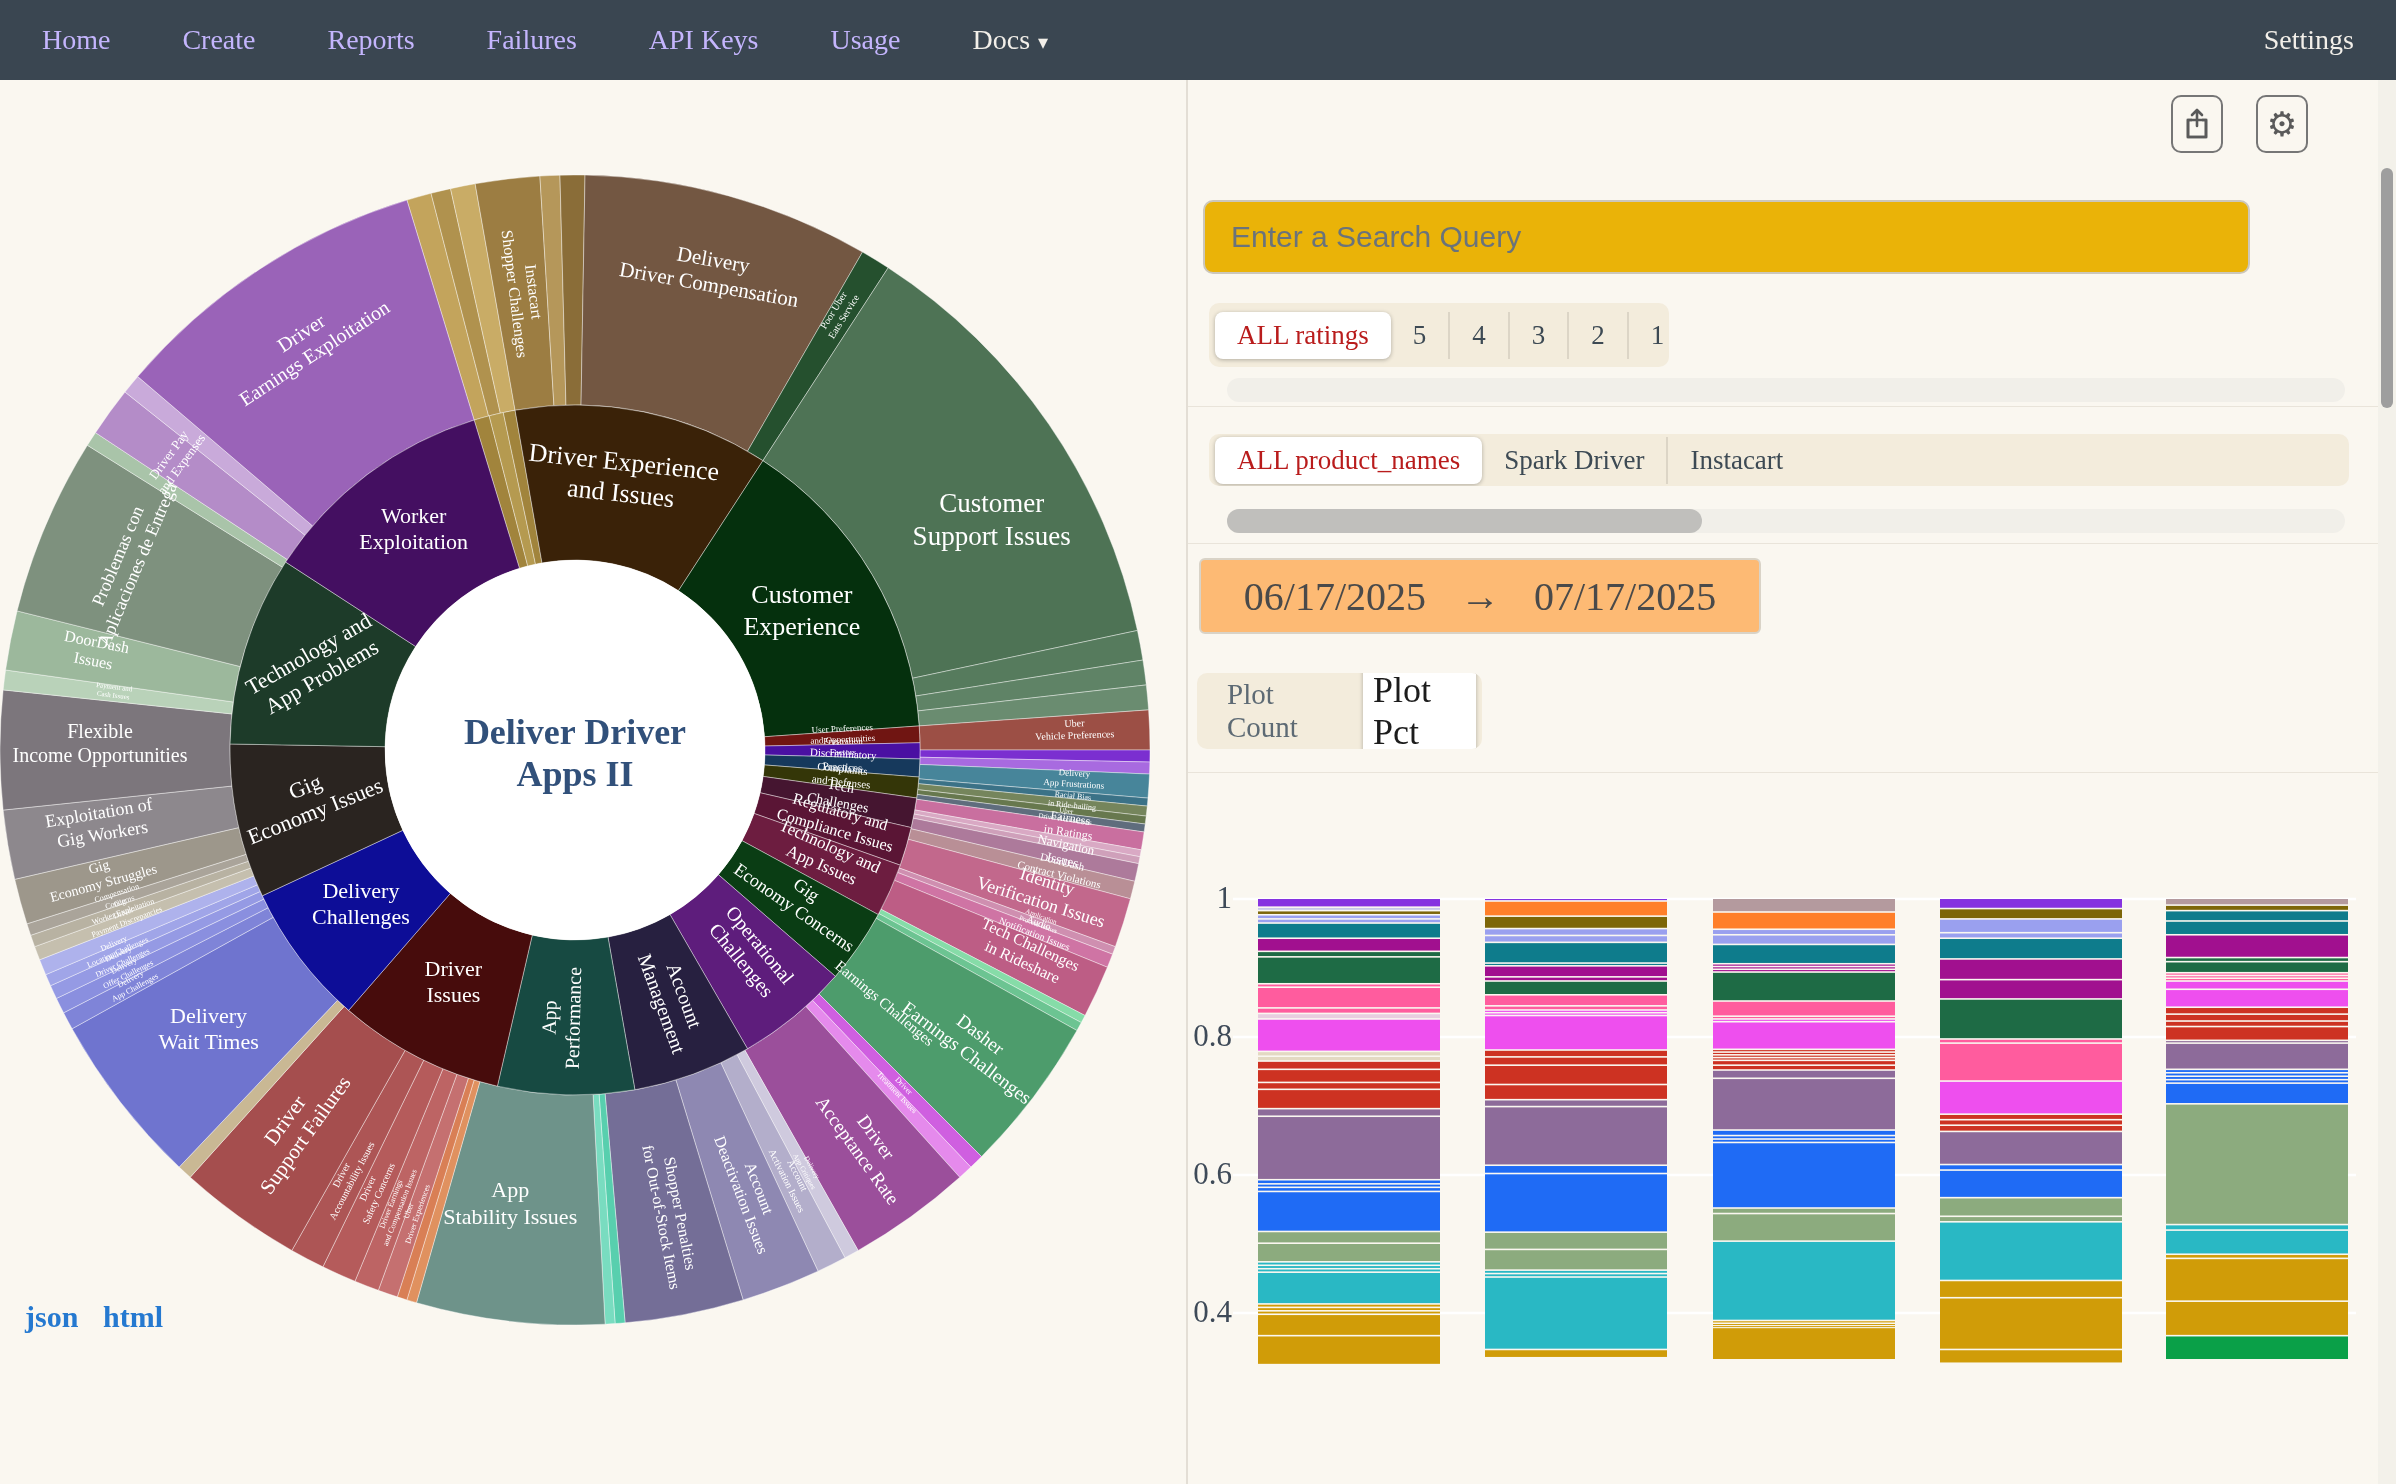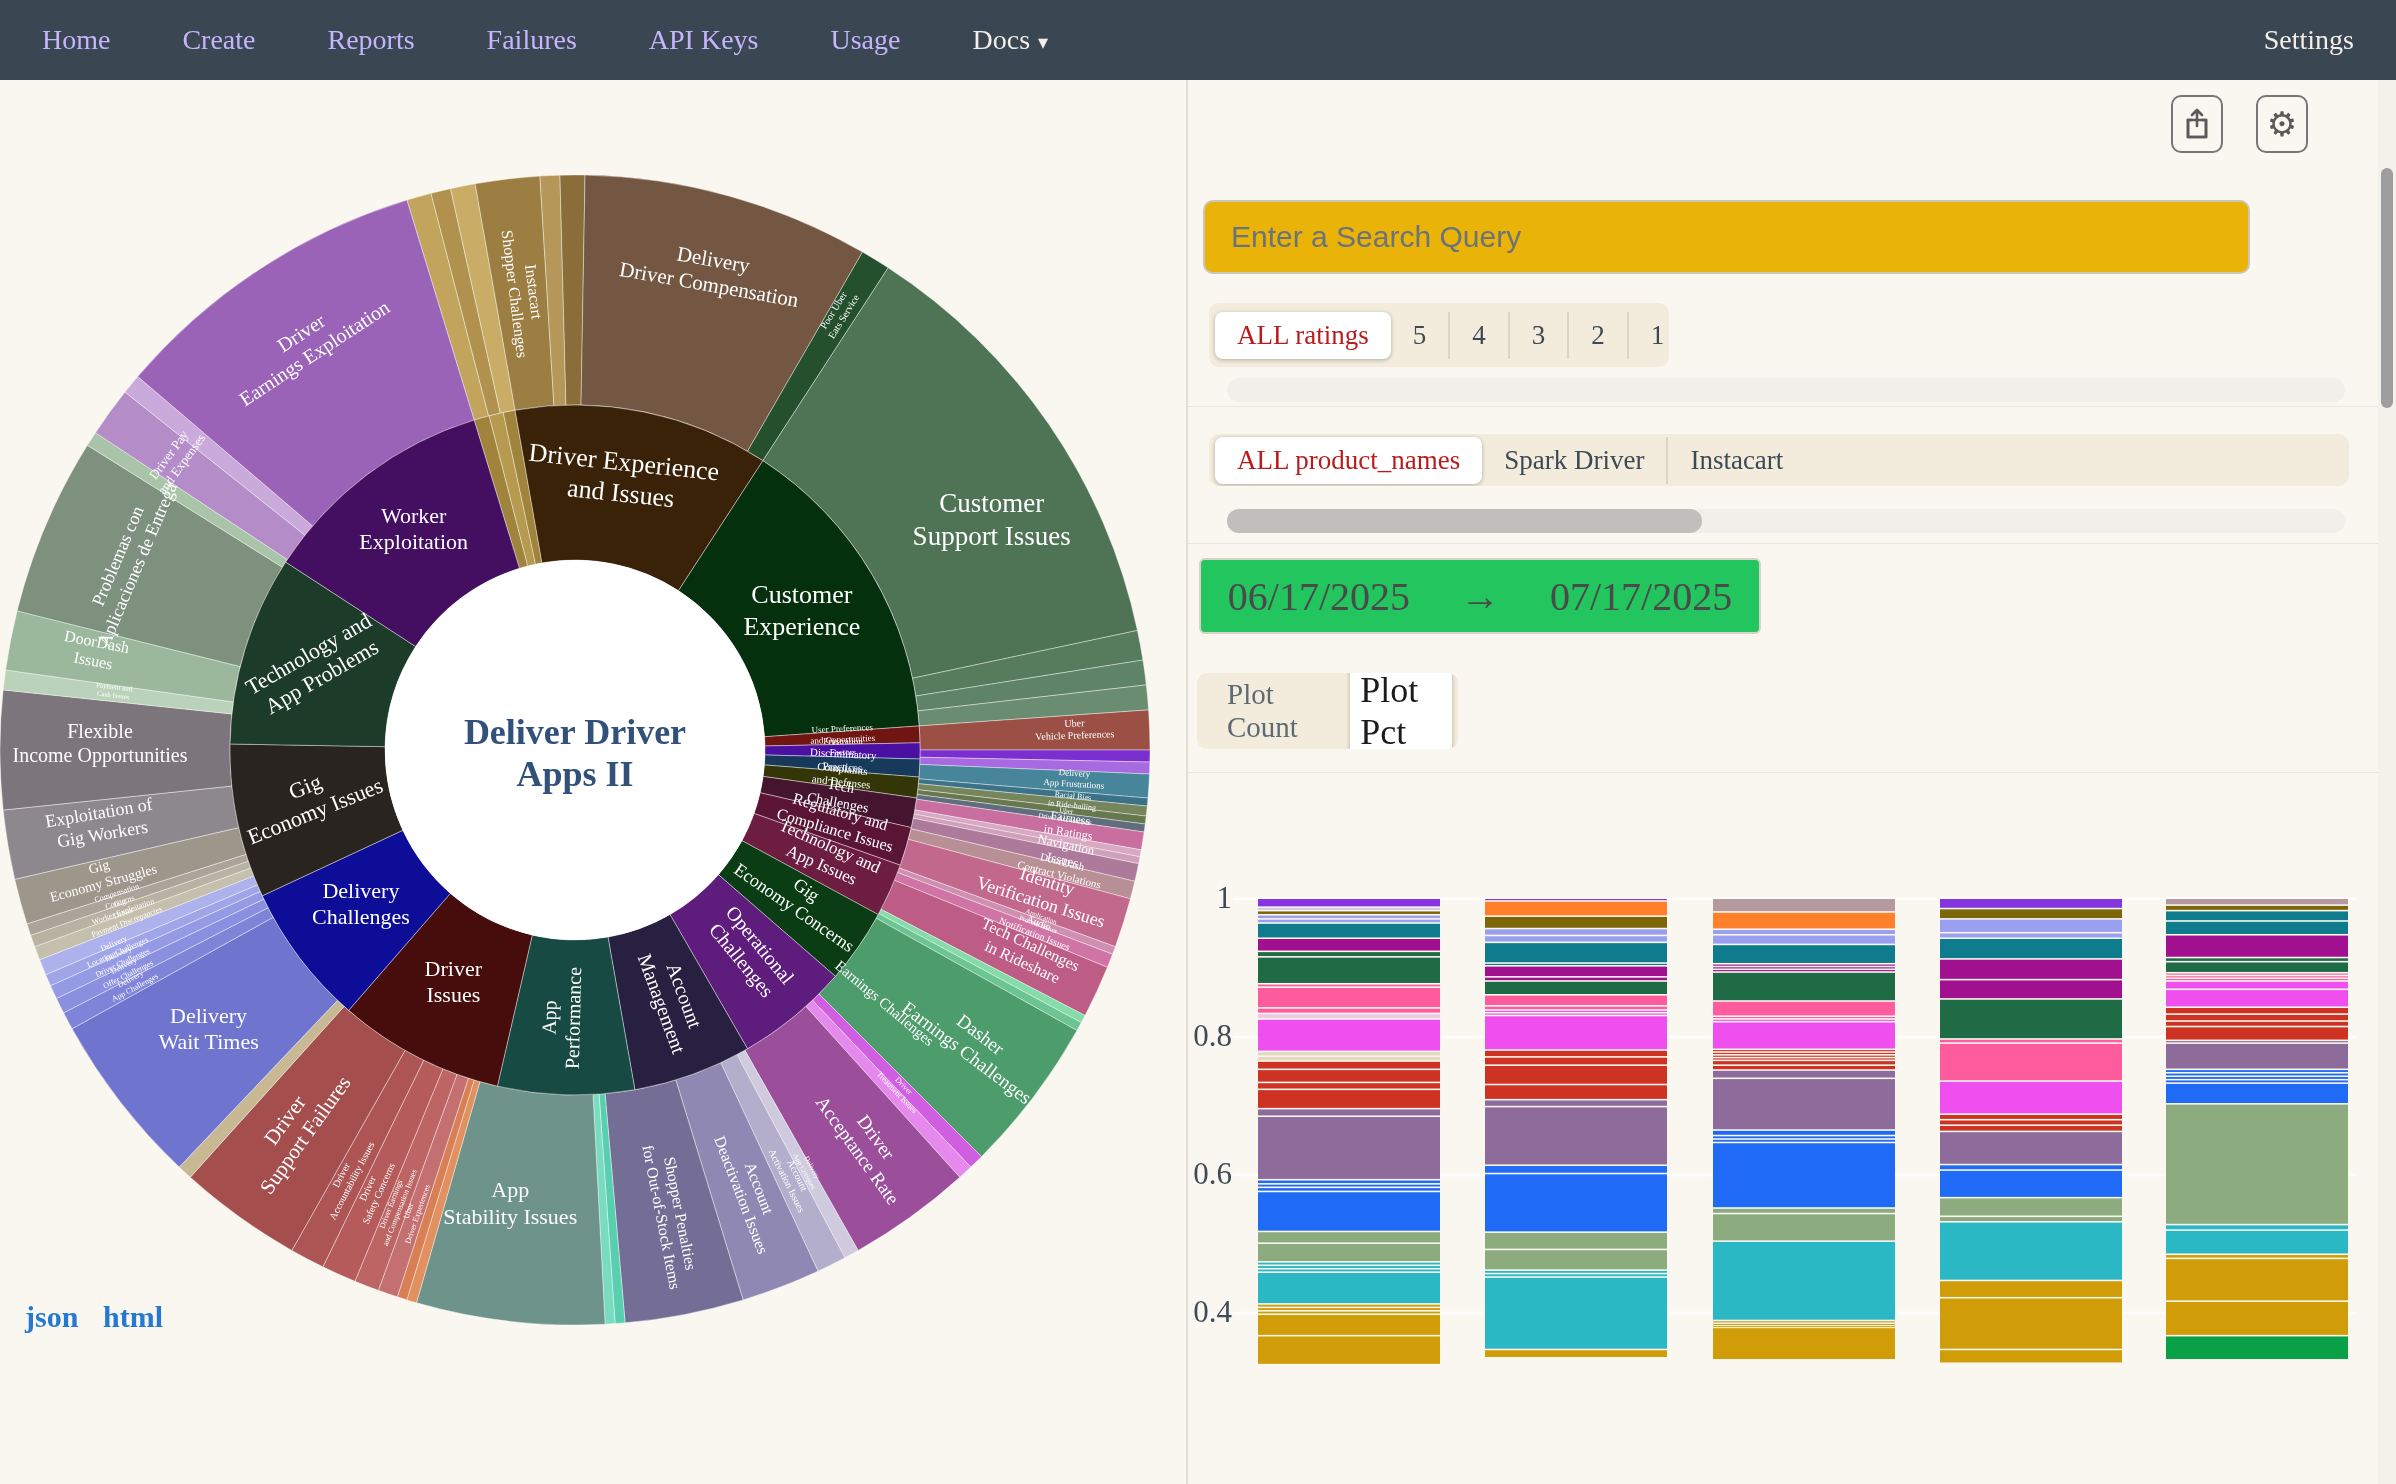--- a/index.html
+++ b/index.html
@@ -29,23 +29,23 @@
     padding:6px; overflow:hidden; }
   .chip { font-size:27px; color:#3d4a54; padding:8px 22px; white-space:nowrap; cursor:pointer;
     border-left:2px solid #dcd5c6; display:flex; align-items:center; }
   .chip:first-child, .chip.selected + .chip { border-left:none; }
   .chip.selected { background:#ffffff; border-radius:8px; border-left:none;
     box-shadow:0 1px 4px rgba(0,0,0,.28); color:#b91c1c; }
   .hscroll { position:absolute; height:24px; background:#f1efe9; border-radius:12px; }
   .hscroll .thumb { position:absolute; left:0; top:0; height:24px; background:#c0bfbc; border-radius:12px; }
   .vscroll-track { position:absolute; right:0; top:80px; width:18px; height:1404px; background:#f3f1ea; }
   .vscroll-thumb { position:absolute; right:3px; top:88px; width:12px; height:240px; background:#9e9e9e; border-radius:6px; }
-  .date-box { position:absolute; left:1199px; top:558px; width:562px; height:76px; background:#22c55e;
+  .date-box { position:absolute; left:1199px; top:558px; width:562px; height:76px; background:#fdba74;
     border:2px solid #d9d3c7; border-radius:6px; display:flex; align-items:center; justify-content:center;
-    gap:50px; font-size:40px; color:#4a4a4a; cursor:pointer; }
+    gap:34px; font-size:40px; color:#4a4a4a; cursor:pointer; }
   .toggle-label { font-size:29px; color:#5d6a74; padding:8px 24px; cursor:pointer; }
   .toggle-chip { font-size:36px; color:#1c1c1c; background:#fff; border-radius:8px; padding:12px 10px;
     box-shadow:0 1px 4px rgba(0,0,0,.28); cursor:pointer; }
   
   .ytick { position:absolute; width:60px; text-align:right; font-size:31px; color:#3e4a58; }
   #bars-svg { position:absolute; left:1186px; top:880px; }
 </style>
 </head>
 <body>
 
@@ -259,21 +259,21 @@
   <div class="thumb" style="width:475px;"></div>
 </div>
 <div class="hdivider" style="top:543px;"></div>
 
 <div class="date-box">
   <span>06/17/2025</span>
   <span>→</span>
   <span>07/17/2025</span>
 </div>
 
-<div class="chipbar" style="left:1197px; top:673px; width:261px; height:76px;gap:9px;">
+<div class="chipbar" style="left:1197px; top:673px; width:285px; height:76px;gap:9px;">
   <span class="toggle-label">Plot Count</span>
   <span class="toggle-chip">Plot Pct</span>
 </div>
 <div class="hdivider" style="top:772px;"></div>
 
 <div id="yticks">
     <div class="ytick" style="left: 1172px; top: 880px;">1</div>
     <div class="ytick" style="left: 1172px; top: 1018px;">0.8</div>
     <div class="ytick" style="left: 1172px; top: 1156px;">0.6</div>
     <div class="ytick" style="left: 1172px; top: 1294px;">0.4</div>

